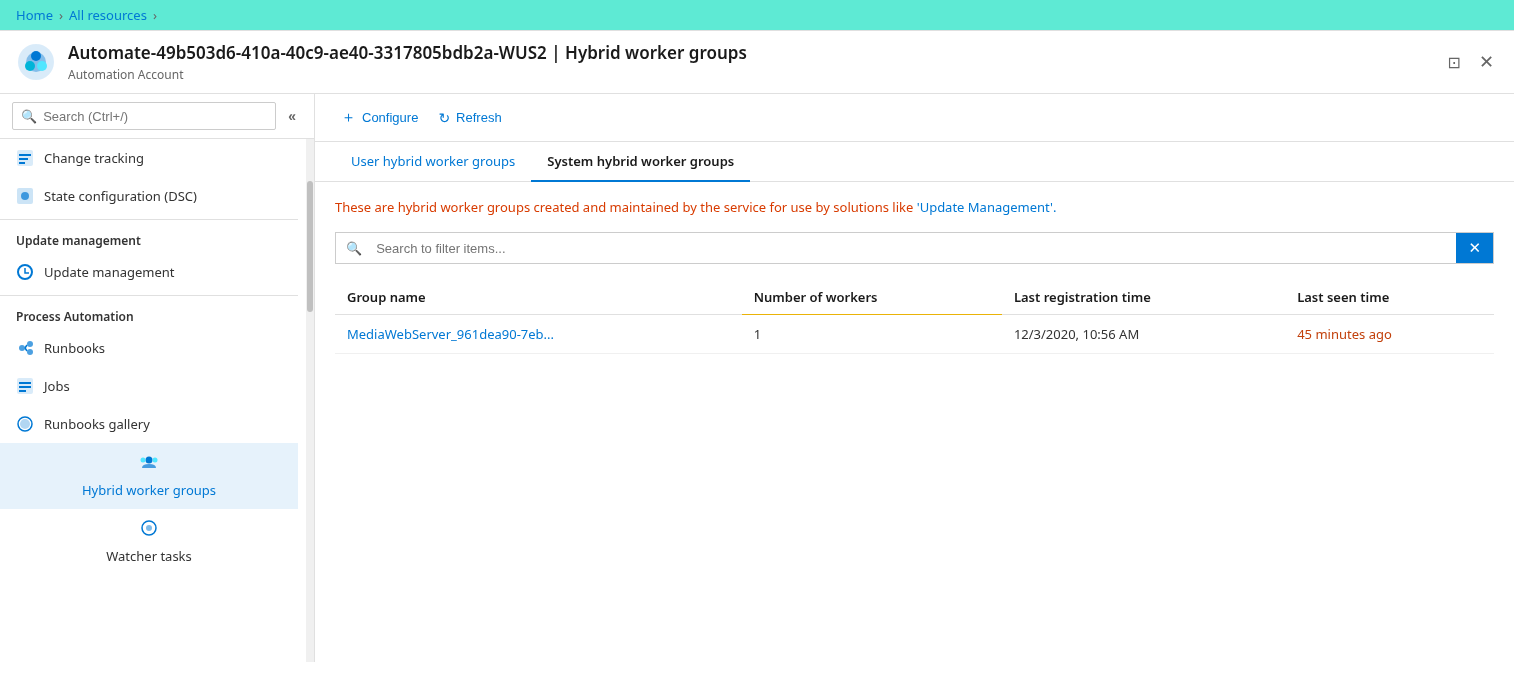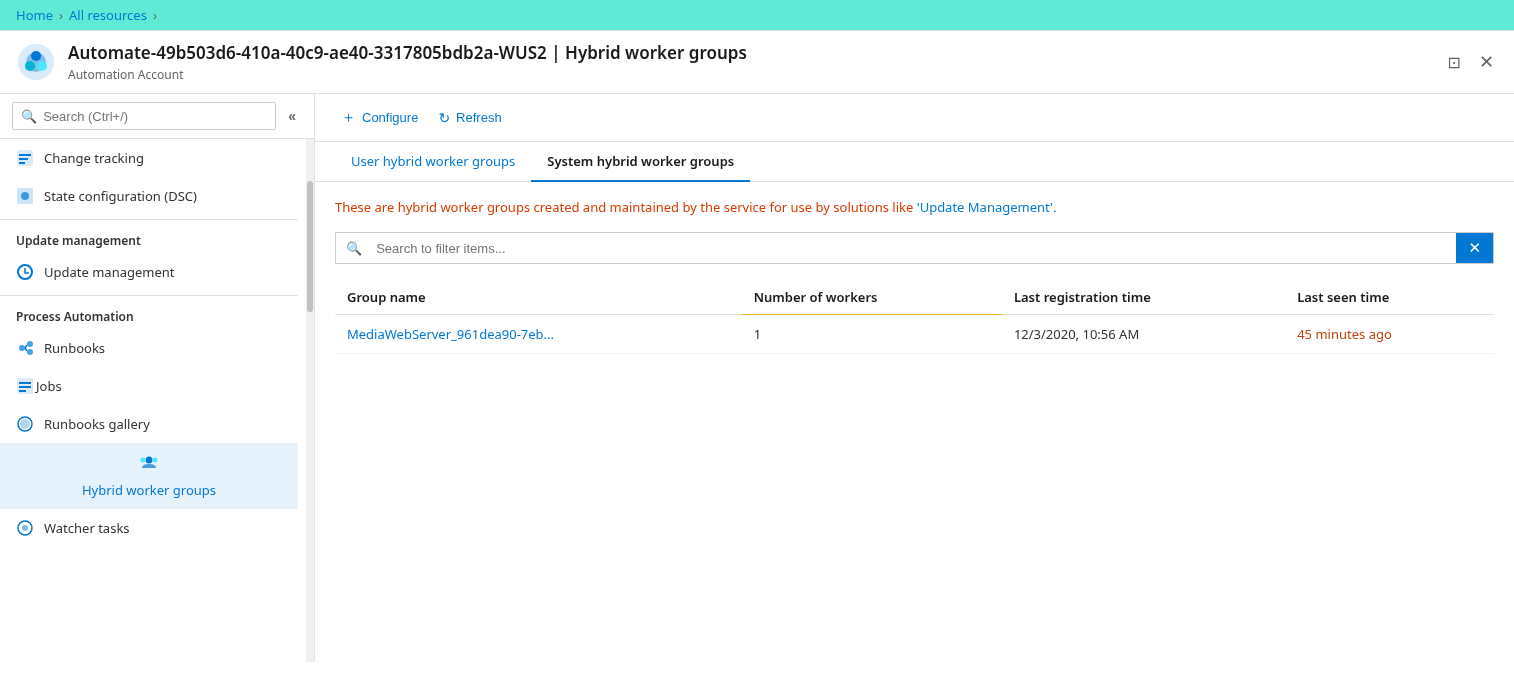--- a/index.html
+++ b/index.html
@@ -97,21 +97,21 @@
                 <circle cx="6" cy="9" r="3" fill="#0078d4" opacity="0.7"></circle>
                 <circle cx="14" cy="5" r="3" fill="#0078d4" opacity="0.7"></circle>
                 <circle cx="14" cy="13" r="3" fill="#0078d4" opacity="0.7"></circle>
                 <line x1="9" y1="9" x2="11" y2="6" stroke="#0078d4" stroke-width="1.5"></line>
                 <line x1="9" y1="9" x2="11" y2="12" stroke="#0078d4" stroke-width="1.5"></line>
               </svg>
           </span>
           <span>Runbooks</span>
         </div>
 
-        <div style="display:flex; align-items:center; gap:2px; padding:10px 16px; cursor:pointer; color:#333; font-size:13px;">
+        <div style="display:flex; align-items:center; gap:10px; padding:10px 16px; cursor:pointer; color:#333; font-size:13px;">
           <span style="width:18px; height:18px; display:flex; align-items:center; justify-content:center;">
             <svg width="18" height="18" viewBox="0 0 18 18">
                 <rect x="1" y="1" width="16" height="16" rx="2" fill="#0078d4" opacity="0.15"></rect>
                 <rect x="3" y="5" width="12" height="2" fill="#0078d4"></rect>
                 <rect x="3" y="9" width="12" height="2" fill="#0078d4"></rect>
                 <rect x="3" y="13" width="7" height="2" fill="#0078d4"></rect>
               </svg>
           </span>
           <span>Jobs</span>
         </div>
@@ -131,21 +131,21 @@
             <svg width="18" height="18" viewBox="0 0 18 18">
                 <circle cx="9" cy="7" r="3.5" fill="#0078d4"></circle>
                 <path d="M2 15 Q2 11 9 11 Q16 11 16 15" fill="#0078d4" opacity="0.7"></path>
                 <circle cx="3" cy="7" r="2.5" fill="#50e6ff"></circle>
                 <circle cx="15" cy="7" r="2.5" fill="#50e6ff"></circle>
               </svg>
           </span>
           <span>Hybrid worker groups</span>
         </div>
 
-        <div style="display:flex; align-items:center; gap:10px; padding:10px 16px; cursor:pointer; color:#333; font-size:13px;">
+        <div style="display:flex; align-items:center; gap:10px; padding:10px 16px; cursor:pointer; color:#333; font-size:13px;flex-direction:column;">
           <span style="width:18px; height:18px; display:flex; align-items:center; justify-content:center;">
             <svg width="18" height="18" viewBox="0 0 18 18">
                 <circle cx="9" cy="9" r="7" fill="none" stroke="#0078d4" stroke-width="1.5"></circle>
                 <circle cx="9" cy="9" r="3" fill="#0078d4" opacity="0.5"></circle>
               </svg>
           </span>
           <span>Watcher tasks</span>
         </div>
 
       </div>

